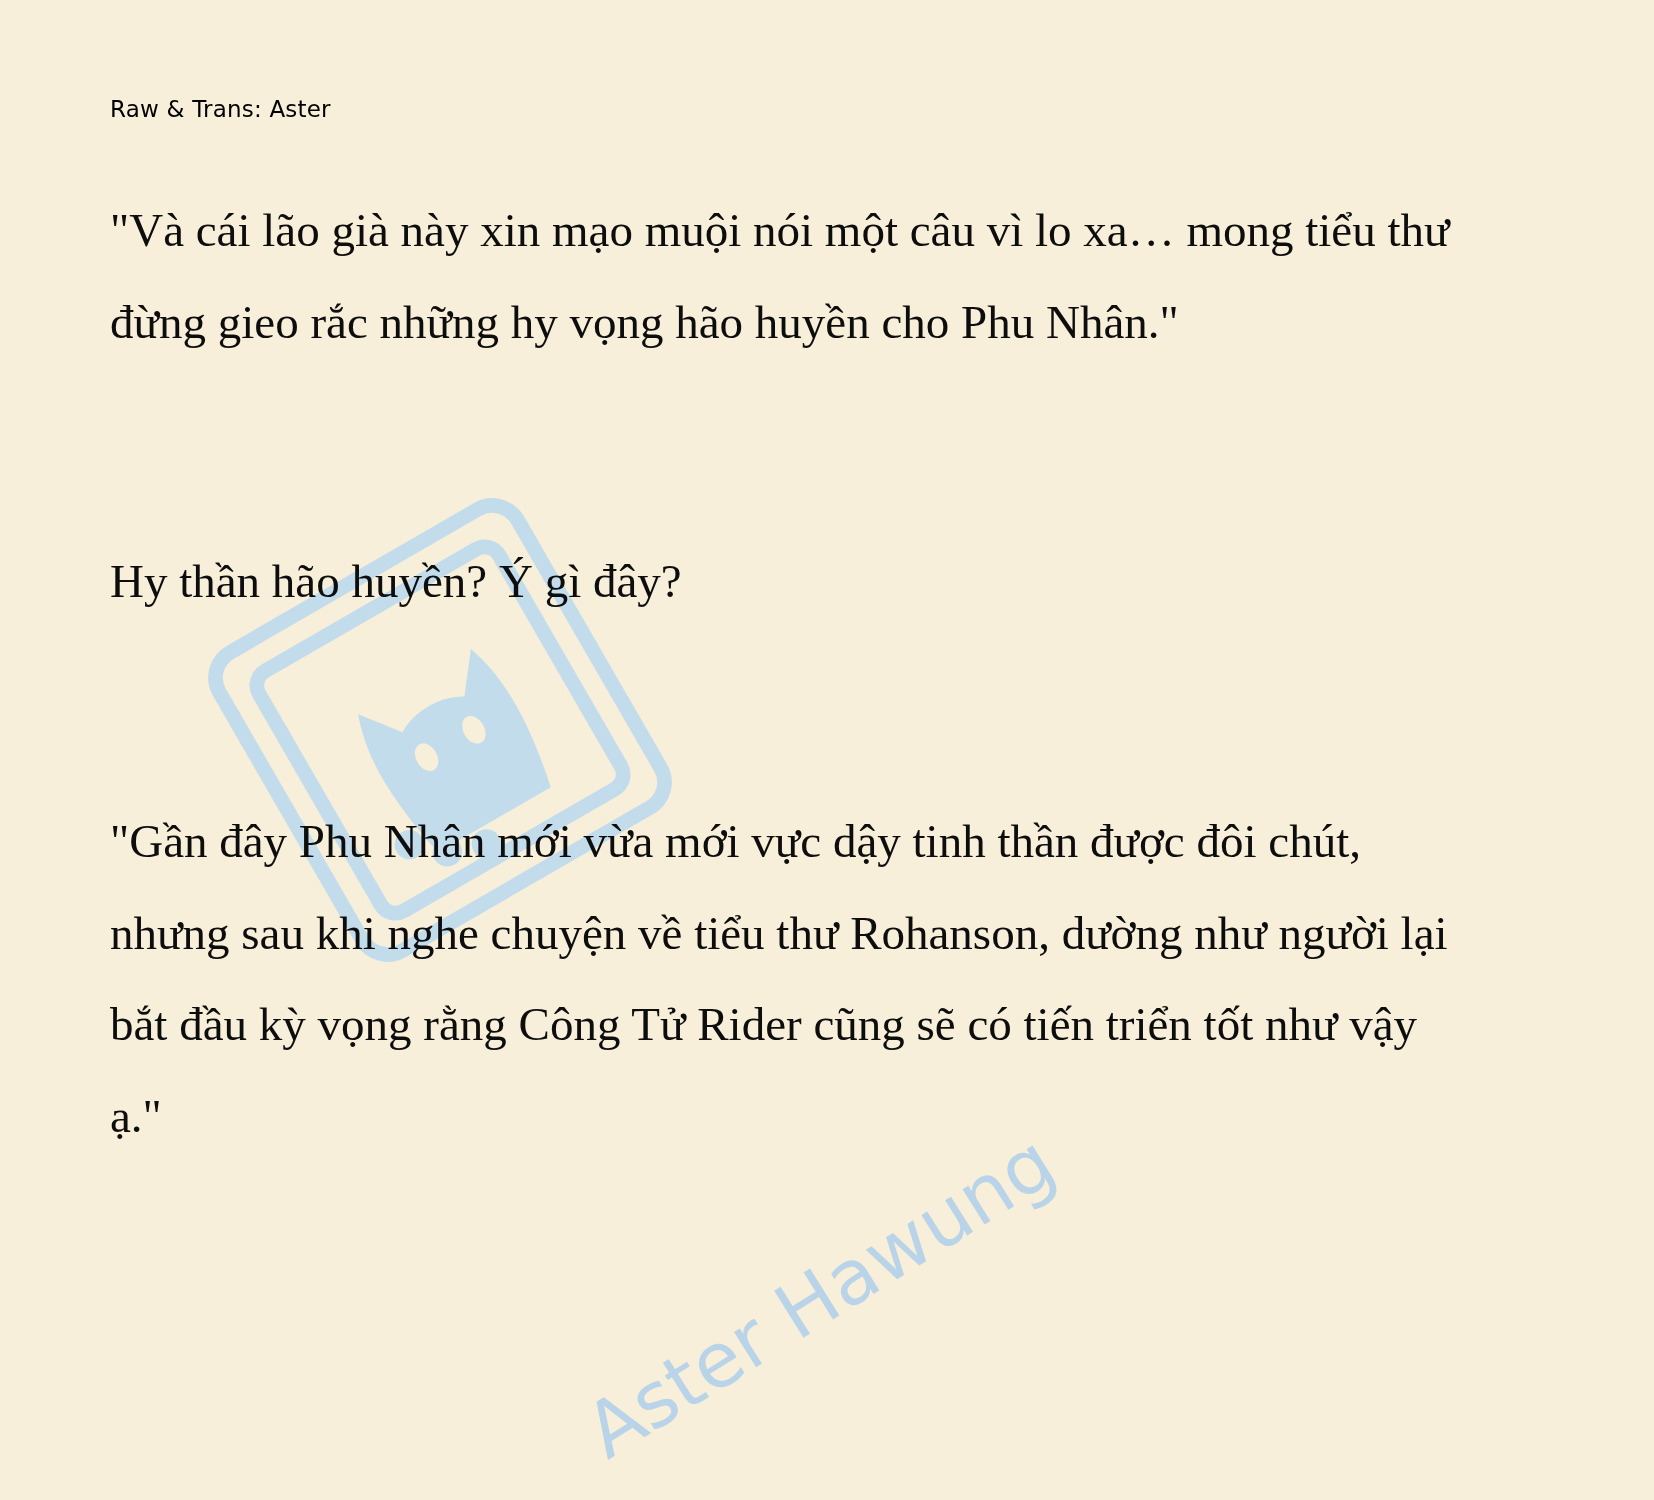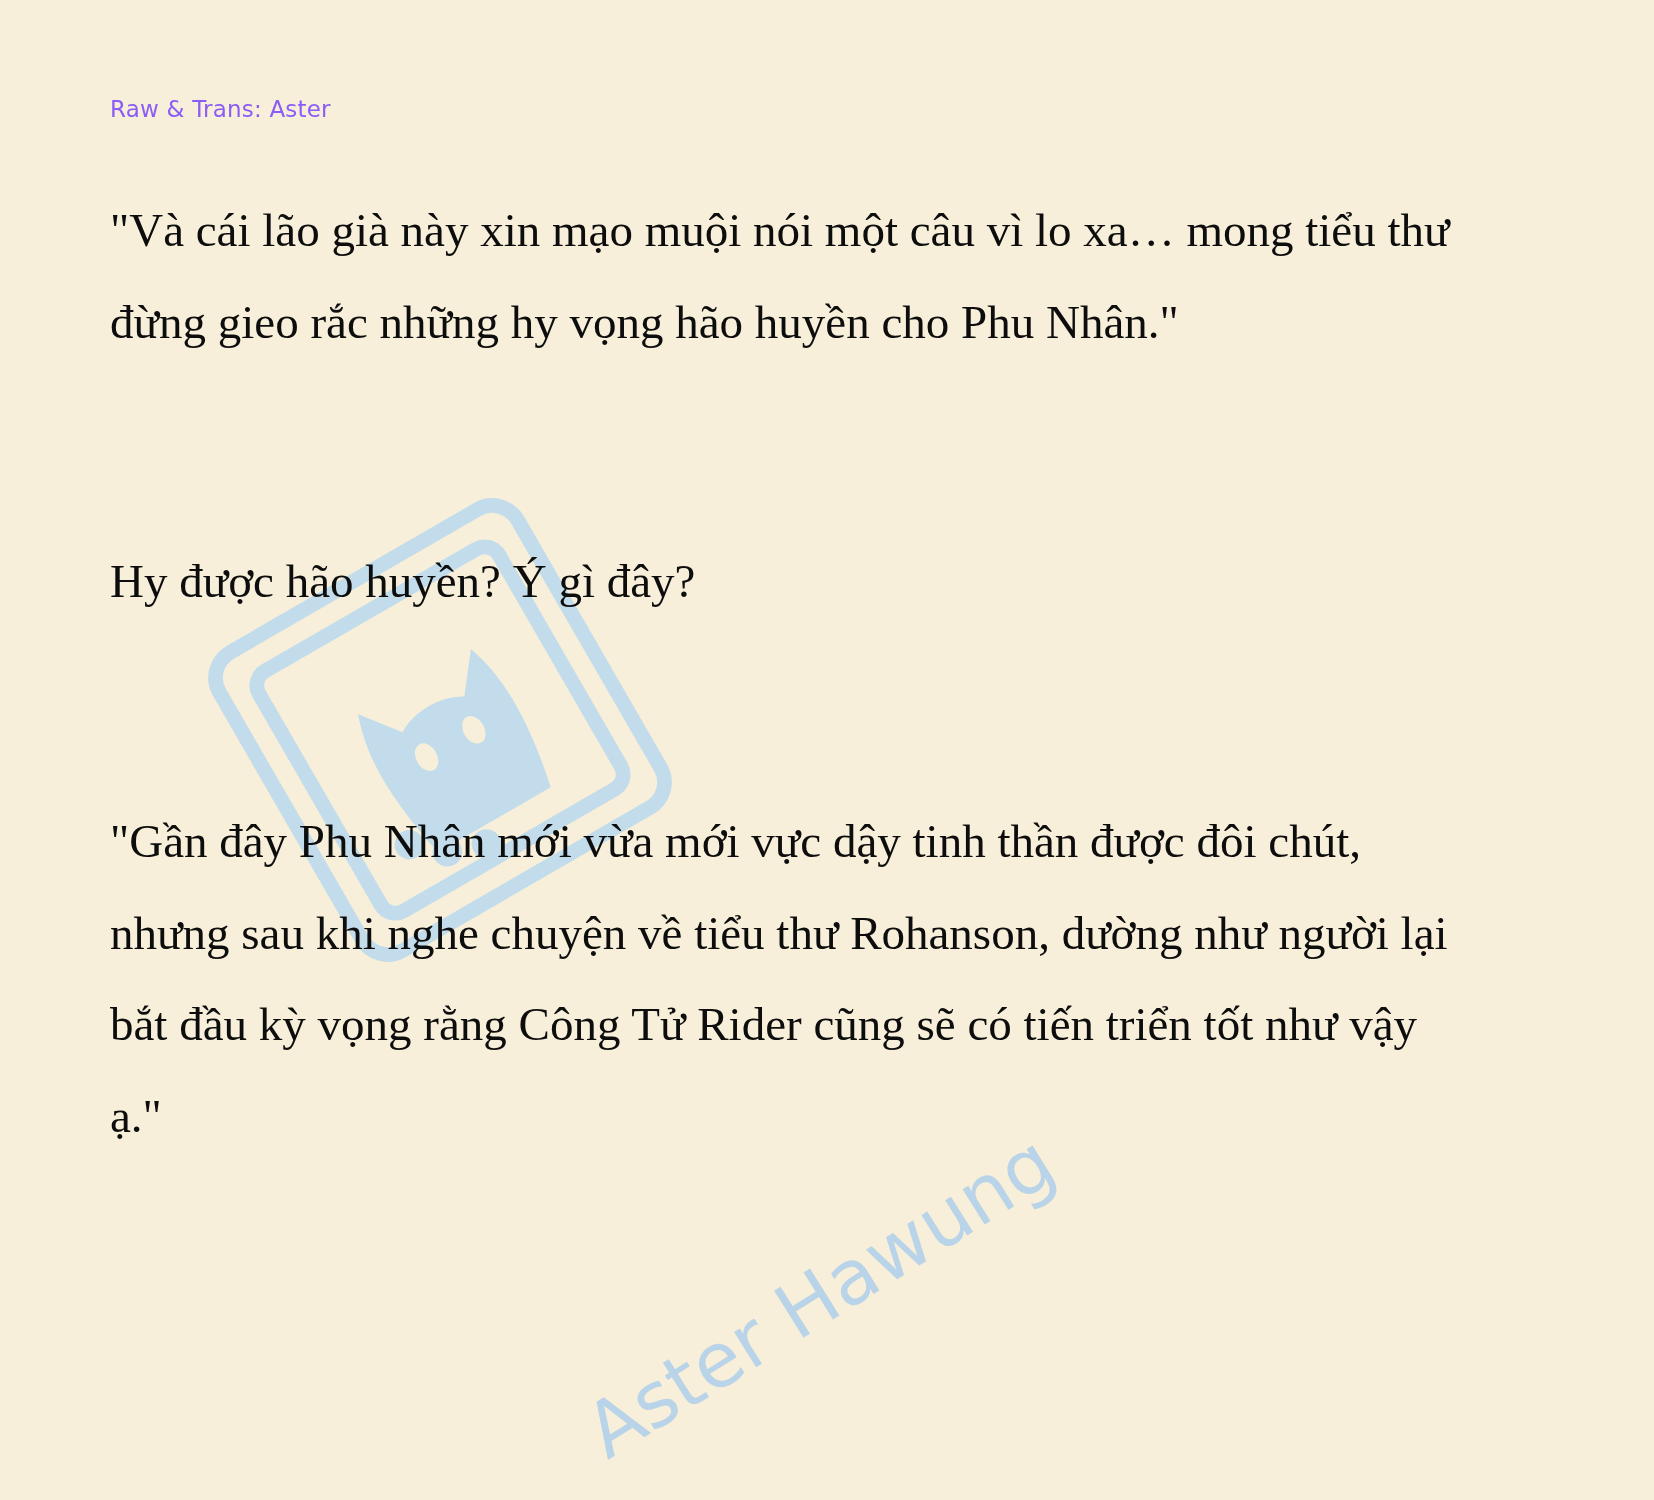--- a/index.html
+++ b/index.html
@@ -16,21 +16,21 @@
     height: 1500px;
     background: #f7efd9;
     overflow: hidden;
   }
   .credit {
     position: absolute;
     top: 96px;
     left: 110px;
     font-family: "DejaVu Sans", sans-serif;
     font-size: 23px;
-    color: #8b5cf6;
+    color: #000000;
     letter-spacing: 0.2px;
     white-space: nowrap;
   }
   .content {
     position: absolute;
     top: 185px;
     left: 110px;
     width: 1360px;
   }
   .para {
@@ -97,18 +97,18 @@
       </g>
     </svg>
     <div class="wm-text">Aster Hawung</div>
   </div>
 
   <div class="credit">Raw &amp; Trans: Aster</div>
 
   <div class="content">
     <p class="para">"Và cái lão già này xin mạo muội nói một câu vì lo xa… mong tiểu thư đừng gieo rắc những hy vọng hão huyền cho Phu Nhân."</p>
     <div class="gap-large"></div>
-    <p class="para">Hy được hão huyền? Ý gì đây?</p>
+    <p class="para">Hy thần hão huyền? Ý gì đây?</p>
     <div class="gap-large"></div>
     <p class="para">"Gần đây Phu Nhân mới vừa mới vực dậy tinh thần được đôi chút, nhưng sau khi nghe chuyện về tiểu thư Rohanson, dường như người lại bắt đầu kỳ vọng rằng Công Tử Rider cũng sẽ có tiến triển tốt như vậy ạ."</p>
   </div>
 
 </div>
 
 </body></html>

